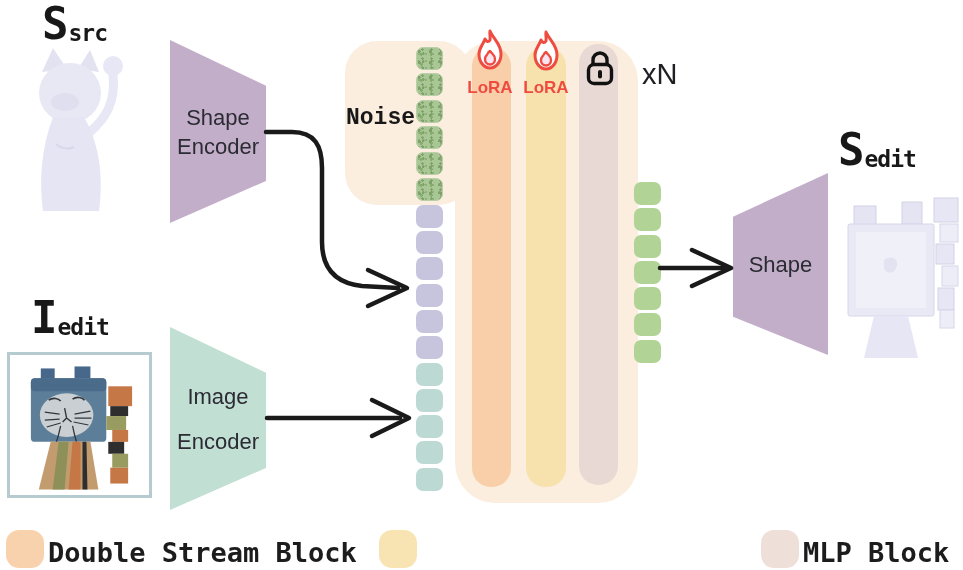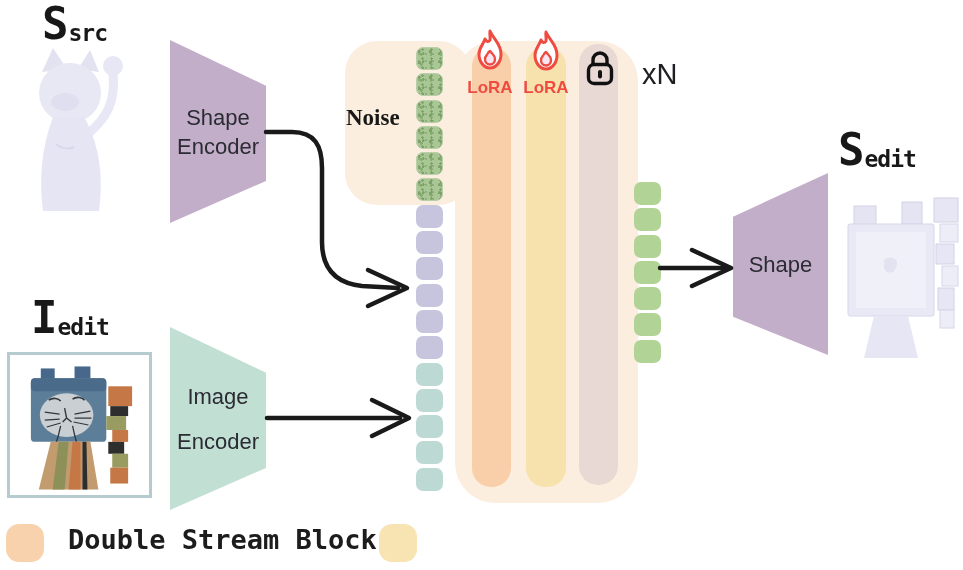--- a/index.html
+++ b/index.html
@@ -42,21 +42,21 @@
     background-image:
       radial-gradient(circle at 20% 30%, #7fa069 1.4px, transparent 1.6px),
       radial-gradient(circle at 62% 18%, #7fa069 1.1px, transparent 1.3px),
       radial-gradient(circle at 42% 62%, #86ab6e 1.4px, transparent 1.6px),
       radial-gradient(circle at 78% 70%, #7fa069 1.2px, transparent 1.4px),
       radial-gradient(circle at 28% 86%, #8fb27a 1.1px, transparent 1.3px);
     background-size:11px 11px,9px 9px,10px 10px,8px 8px,7px 7px;
     border:1px solid #b9cfa9;width:25px;height:21px;}
 
   
-  #noise-label{position:absolute;left:346px;top:105px;font-family:Liberation Serif, serif;
+  #noise-label{position:absolute;left:346px;top:105px;font-family:Liberation Mono, monospace;
                font-weight:bold;font-size:23px;color:#181818;text-align:center;}
   #xn-label{position:absolute;left:642px;top:58px;font-size:29px;font-weight:500;color:#202024;}
   .lora-label{position:absolute;font-size:17px;font-weight:bold;text-align:center;width:46px;}
   #lora-label-1{left:467px;top:78px;}
   #lora-label-2{left:523px;top:78px;}
   .flame{position:absolute;width:42px;height:52px;z-index:6;}
   #flame-1{left:469px;top:28px;}
   #flame-2{left:525px;top:29px;}
   #lock-icon{position:absolute;left:584px;top:49px;width:32px;height:38px;z-index:6;}
 
@@ -66,21 +66,21 @@
                                 stroke-linecap:round;stroke-linejoin:round;}
 
   
   #source-shape-render{position:absolute;left:26px;top:44px;}
   #edited-shape-render{position:absolute;left:842px;top:182px;}
   #edit-image-frame{position:absolute;left:7px;top:352px;width:145px;height:146px;
                     box-sizing:border-box;border:3px solid #B5CBD0;background:#ffffff;padding:5px;}
   #edit-image-frame svg{width:100%;height:100%;}
 
   
-  .legend-item{position:absolute;top:524px;height:44px;display:flex;align-items:flex-start;gap:24px;}
+  .legend-item{position:absolute;top:524px;height:44px;display:flex;align-items:flex-end;gap:4px;}
   .legend-swatch{width:38px;height:38px;border-radius:13px;flex:none;}
   .legend-label{font-family:"DejaVu Sans Mono",monospace;font-weight:bold;font-size:27px;
                 color:#1c1c1c;white-space:nowrap;}
   #legend-item-1{left:6px;}
   #legend-item-2{left:379px;}
   #legend-item-3{left:761px;}
 </style>
 </head>
 <body>
 
@@ -238,14 +238,18 @@
     <rect x="98" y="128" width="14" height="18" fill="#EDEDF8" stroke="#D6D6EA"></rect>
   </svg>
 
   <div class="legend-item" id="legend-item-1">
     <span class="legend-swatch" style="background-color: rgb(248, 210, 172);"></span>
     <span class="legend-label">Double Stream Block</span>
   </div>
   <div class="legend-item" id="legend-item-2">
     <span class="legend-swatch" style="background-color: rgb(248, 227, 178);"></span>
   </div>
+  <div class="legend-item" id="legend-item-3">
+    <span class="legend-swatch" style="background-color: rgb(239, 223, 217);"></span>
+    <span class="legend-label">MLP Block</span>
+  </div>
 
 </div>
 
 </body></html>

